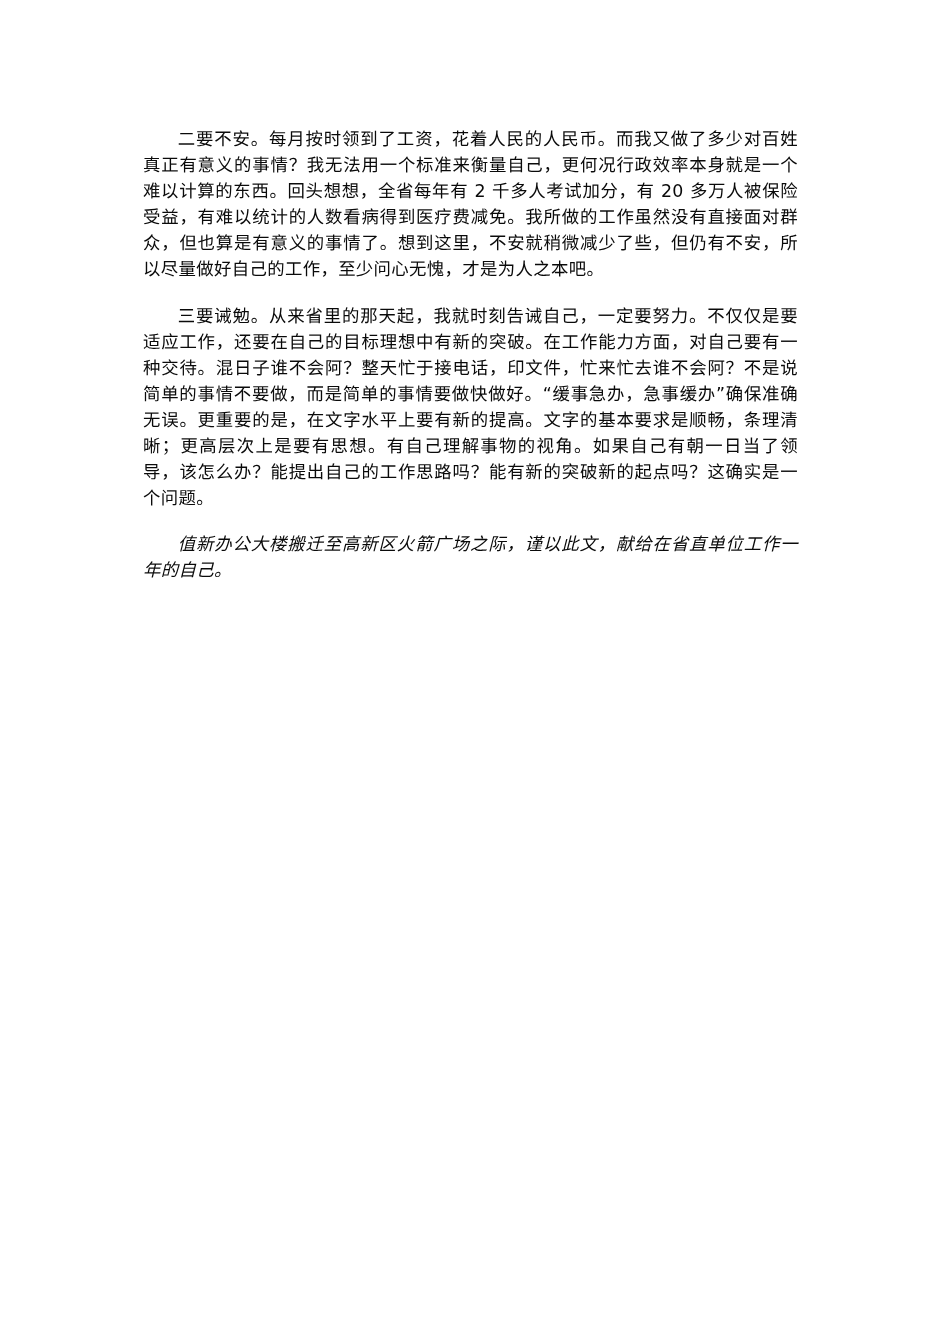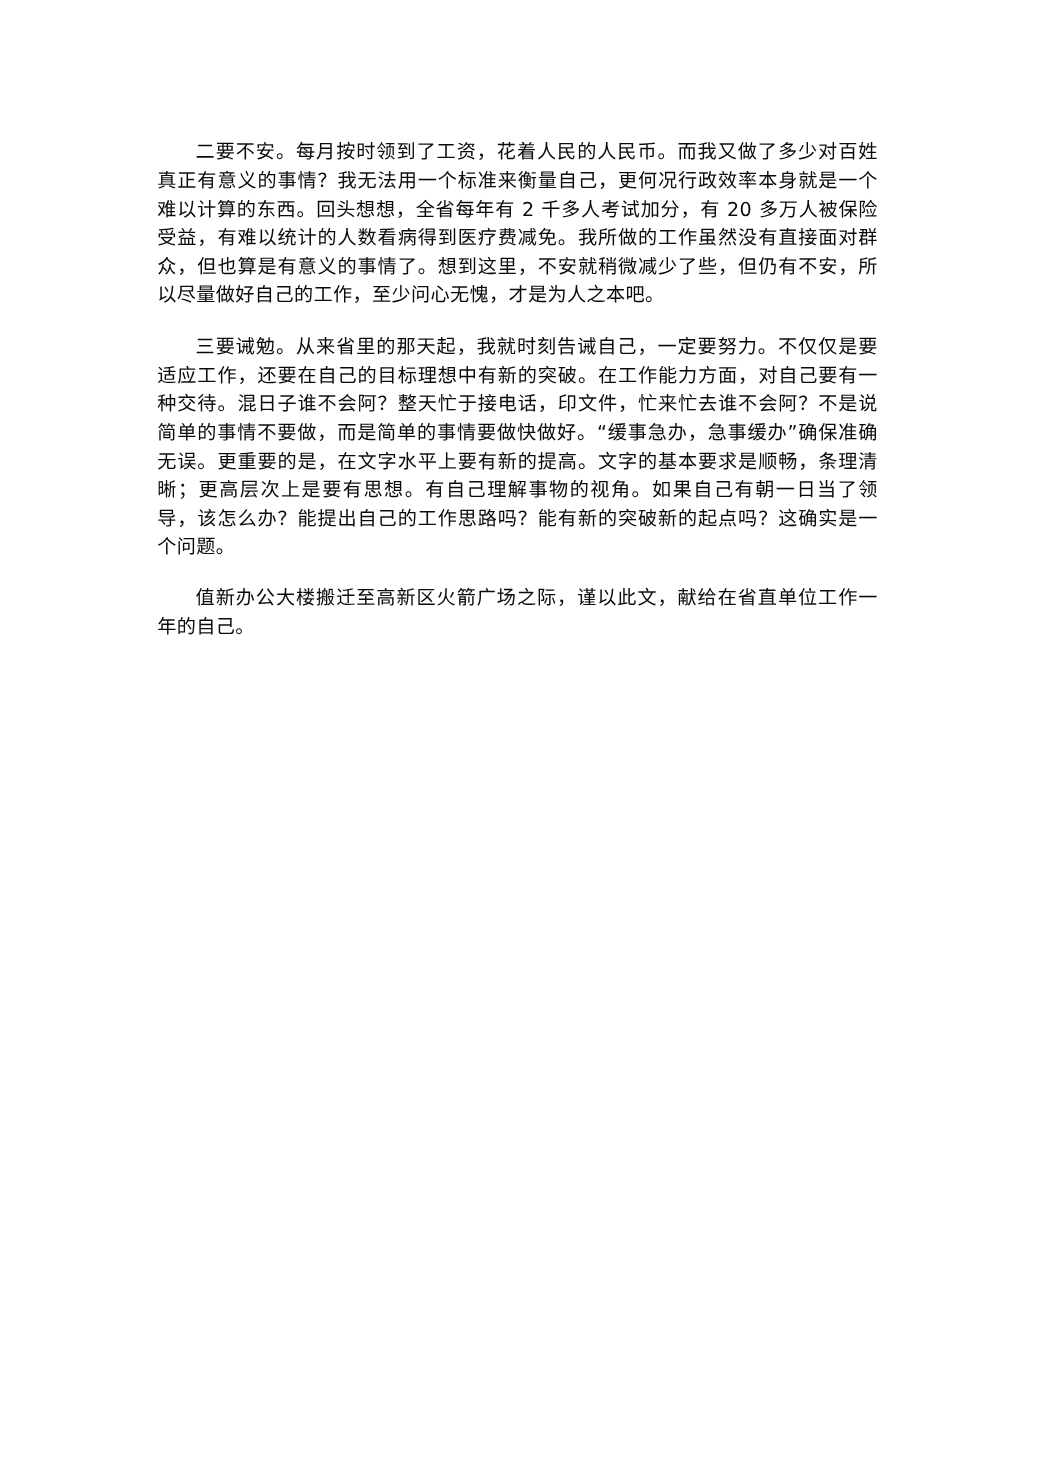--- a/index.html
+++ b/index.html
@@ -37,20 +37,21 @@
     text-align: justify;
     text-justify: inter-ideograph;
     text-indent: 2em;
     letter-spacing: 0.02em;
     word-break: break-all;
     color: #0a0a0a;
     font-weight: 400;
   }
   .para:last-child {
     margin-bottom: 0;
+    font-style: italic;
   }
 </style>
 </head>
 <body>
 
 <div class="page">
   <div class="doc-body">
     <p class="para">二要不安。每月按时领到了工资，花着人民的人民币。而我又做了多少对百姓真正有意义的事情？我无法用一个标准来衡量自己，更何况行政效率本身就是一个难以计算的东西。回头想想，全省每年有 2 千多人考试加分，有 20 多万人被保险受益，有难以统计的人数看病得到医疗费减免。我所做的工作虽然没有直接面对群众，但也算是有意义的事情了。想到这里，不安就稍微减少了些，但仍有不安，所以尽量做好自己的工作，至少问心无愧，才是为人之本吧。</p>
     <p class="para">三要诫勉。从来省里的那天起，我就时刻告诫自己，一定要努力。不仅仅是要适应工作，还要在自己的目标理想中有新的突破。在工作能力方面，对自己要有一种交待。混日子谁不会阿？整天忙于接电话，印文件，忙来忙去谁不会阿？不是说简单的事情不要做，而是简单的事情要做快做好。“缓事急办，急事缓办”确保准确无误。更重要的是，在文字水平上要有新的提高。文字的基本要求是顺畅，条理清晰；更高层次上是要有思想。有自己理解事物的视角。如果自己有朝一日当了领导，该怎么办？能提出自己的工作思路吗？能有新的突破新的起点吗？这确实是一个问题。</p>
     <p class="para">值新办公大楼搬迁至高新区火箭广场之际，谨以此文，献给在省直单位工作一年的自己。</p>

